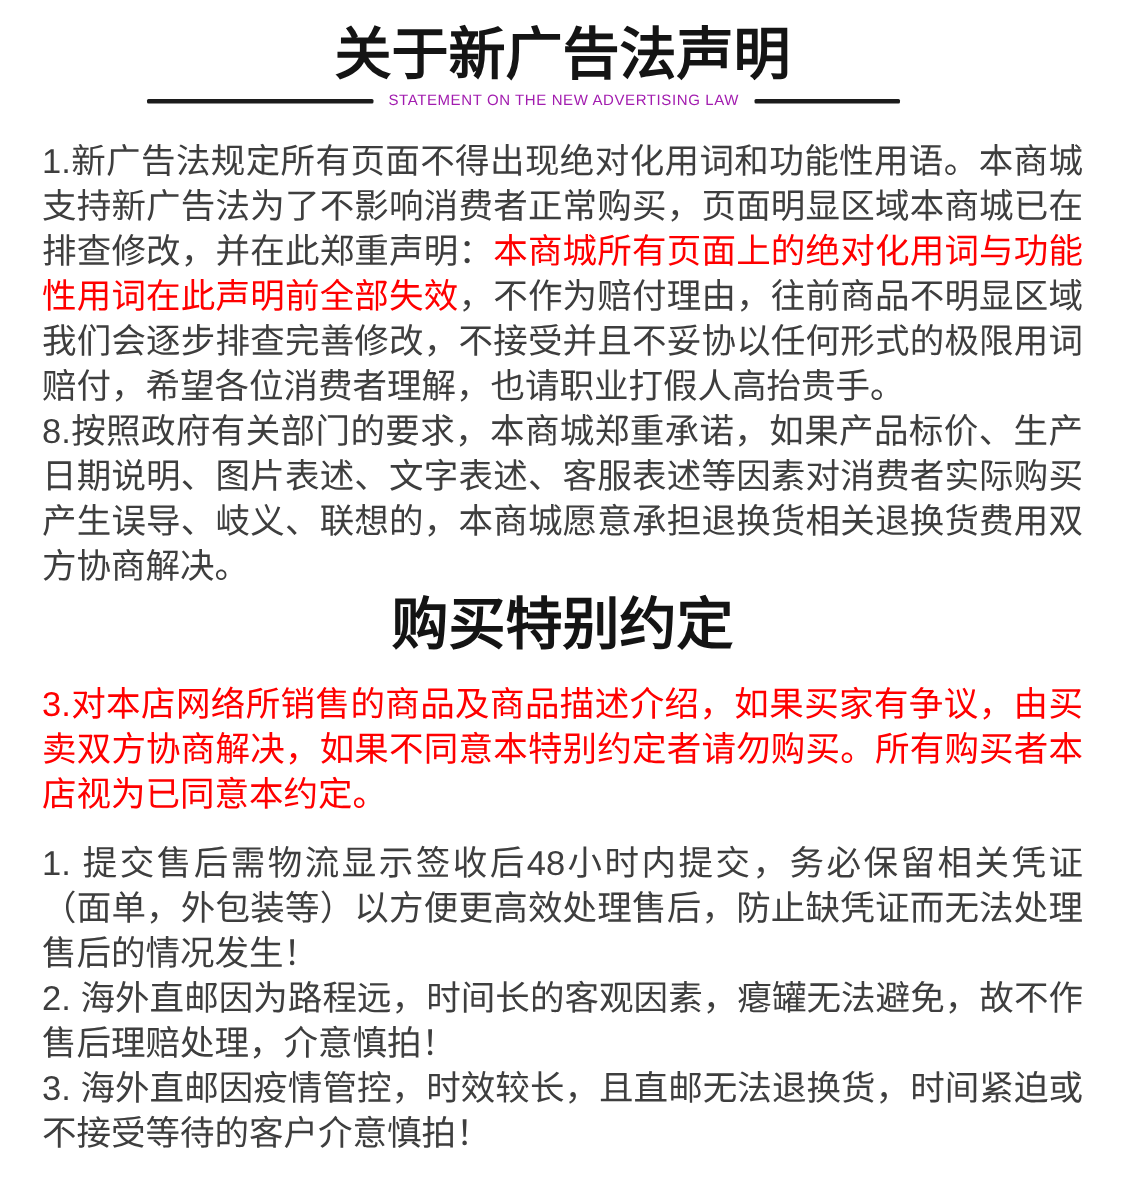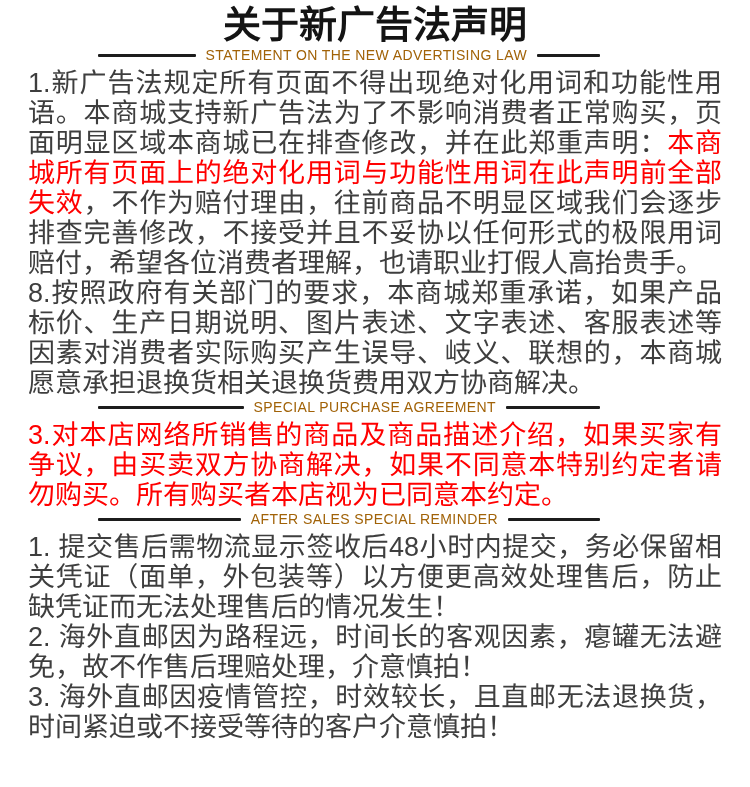--- a/index.html
+++ b/index.html
@@ -5,21 +5,21 @@
   html, body {
     margin: 0;
     padding: 0;
     background: #ffffff;
   }
   .sheet {
     position: relative;
     width: 750px;
     height: 787px;
     box-sizing: border-box;
-    padding: 4px 28px 0 28px;
+    padding: 16px 28px 0 28px;
     overflow: hidden;
     background: #ffffff;
     font-family: "Liberation Sans", "DejaVu Sans", sans-serif;
   }
   .sec-title {
     margin: 0;
     font-size: 38px;
     line-height: 42px;
     font-weight: bold;
     text-align: center;
@@ -35,29 +35,29 @@
   }
   .ln {
     height: 3px;
     background: #1c1c1c;
     border-radius: 1px;
   }
   .ln-left  { flex: 1.55; }
   .ln-right { flex: 1; }
   .sub-text {
     margin: 0 10px;
-    font-size: 14px;
-    color: #a16207;
+    font-size: 10px;
+    color: #a21caf;
     letter-spacing: 0.4px;
     white-space: nowrap;
     font-weight: normal;
   }
   .sec-body {
-    margin-top: 4px;
-    font-size: 27px;
+    margin-top: 16px;
+    font-size: 23px;
     line-height: 30px;
     color: #3e3e3e;
     text-align: justify;
   }
   .sec-body p { margin: 0; }
   .red { color: #ff0000; }
 </style>
 </head>
 <body>
 
@@ -70,36 +70,27 @@
       <span class="sub-text">STATEMENT ON THE NEW ADVERTISING LAW</span>
       <span class="ln ln-right"></span>
     </div>
     <div class="sec-body">
       <p><span>1.新广告法规定所有页面不得出现绝对化用词和功能性用语。本商城支持新广告法为了不影响消费者正常购买，页面明显区域本商城已在排查修改，并在此郑重声明：</span><span class="red">本商城所有页面上的绝对化用词与功能性用词在此声明前全部失效</span><span>，不作为赔付理由，往前商品不明显区域我们会逐步排查完善修改，不接受并且不妥协以任何形式的极限用词赔付，希望各位消费者理解，也请职业打假人高抬贵手。</span></p>
       <p>8.按照政府有关部门的要求，本商城郑重承诺，如果产品标价、生产日期说明、图片表述、文字表述、客服表述等因素对消费者实际购买产生误导、岐义、联想的，本商城愿意承担退换货相关退换货费用双方协商解决。</p>
     </div>
   </section>
 
   <section>
-    <div class="subrow">
-      <span class="ln ln-left"></span>
-      <span class="sub-text">SPECIAL PURCHASE AGREEMENT</span>
-      <span class="ln ln-right"></span>
-    </div>
+    <h1 class="sec-title mt4">购买特别约定</h1>
     <div class="sec-body">
       <p class="red">3.对本店网络所销售的商品及商品描述介绍，如果买家有争议，由买卖双方协商解决，如果不同意本特别约定者请勿购买。所有购买者本店视为已同意本约定。</p>
     </div>
   </section>
 
   <section>
-    <div class="subrow">
-      <span class="ln ln-left"></span>
-      <span class="sub-text">AFTER SALES SPECIAL REMINDER</span>
-      <span class="ln ln-right"></span>
-    </div>
     <div class="sec-body">
       <p>1. 提交售后需物流显示签收后48小时内提交，务必保留相关凭证（面单，外包装等）以方便更高效处理售后，防止缺凭证而无法处理售后的情况发生！</p>
       <p>2. 海外直邮因为路程远，时间长的客观因素，瘪罐无法避免，故不作售后理赔处理，介意慎拍！</p>
       <p>3. 海外直邮因疫情管控，时效较长，且直邮无法退换货，时间紧迫或不接受等待的客户介意慎拍！</p>
 
     </div>
   </section>
 
 </div>
 

